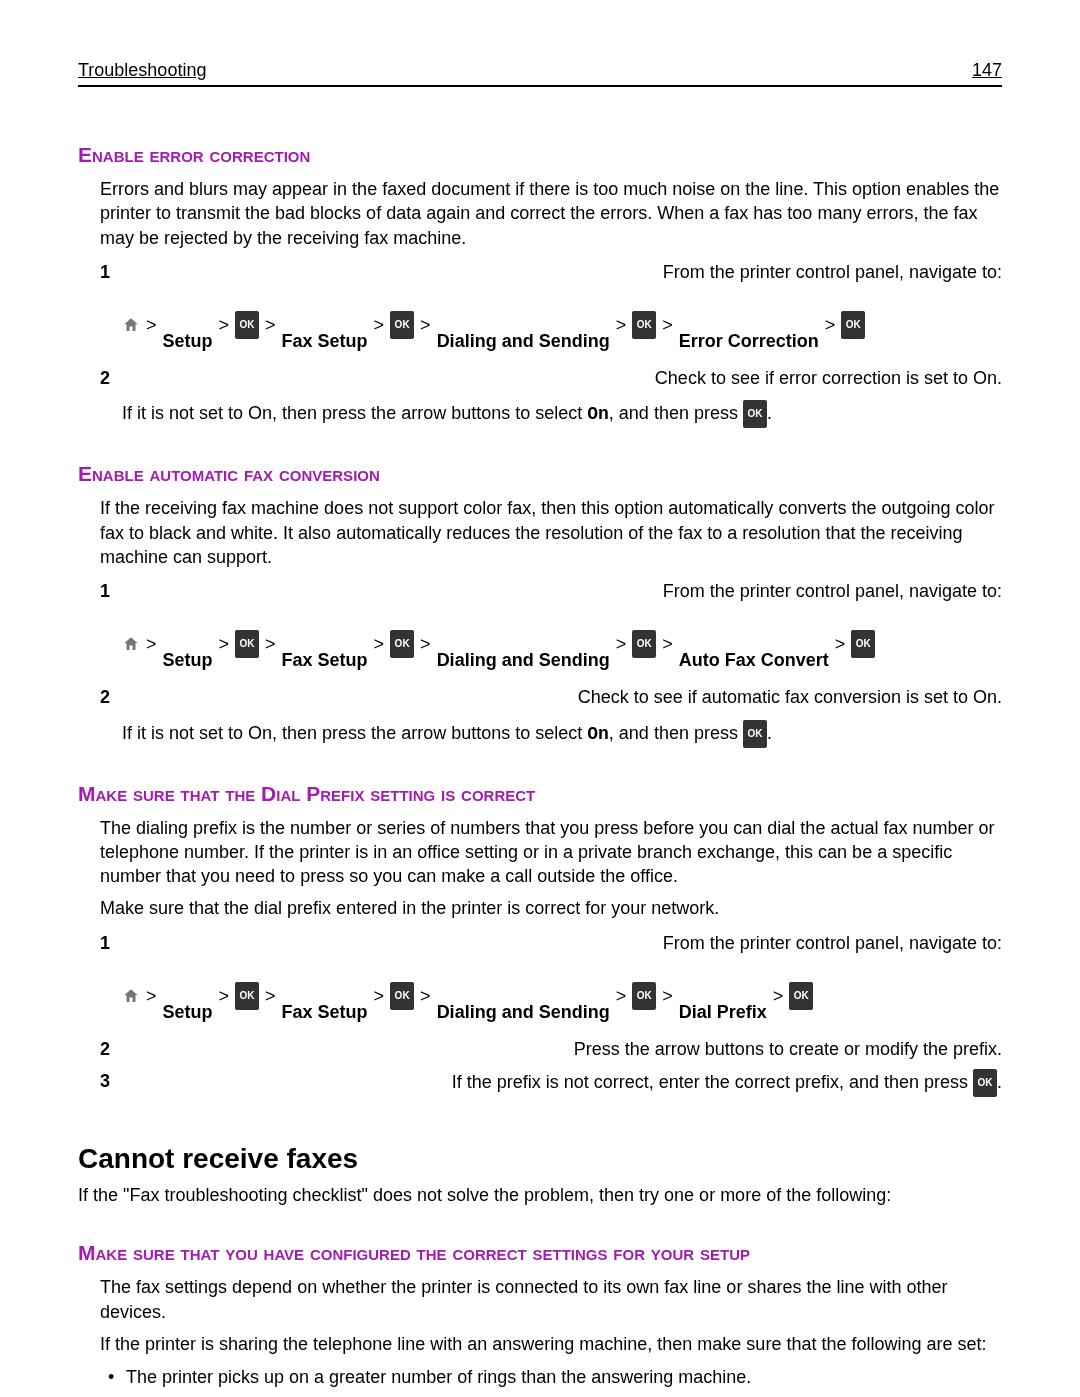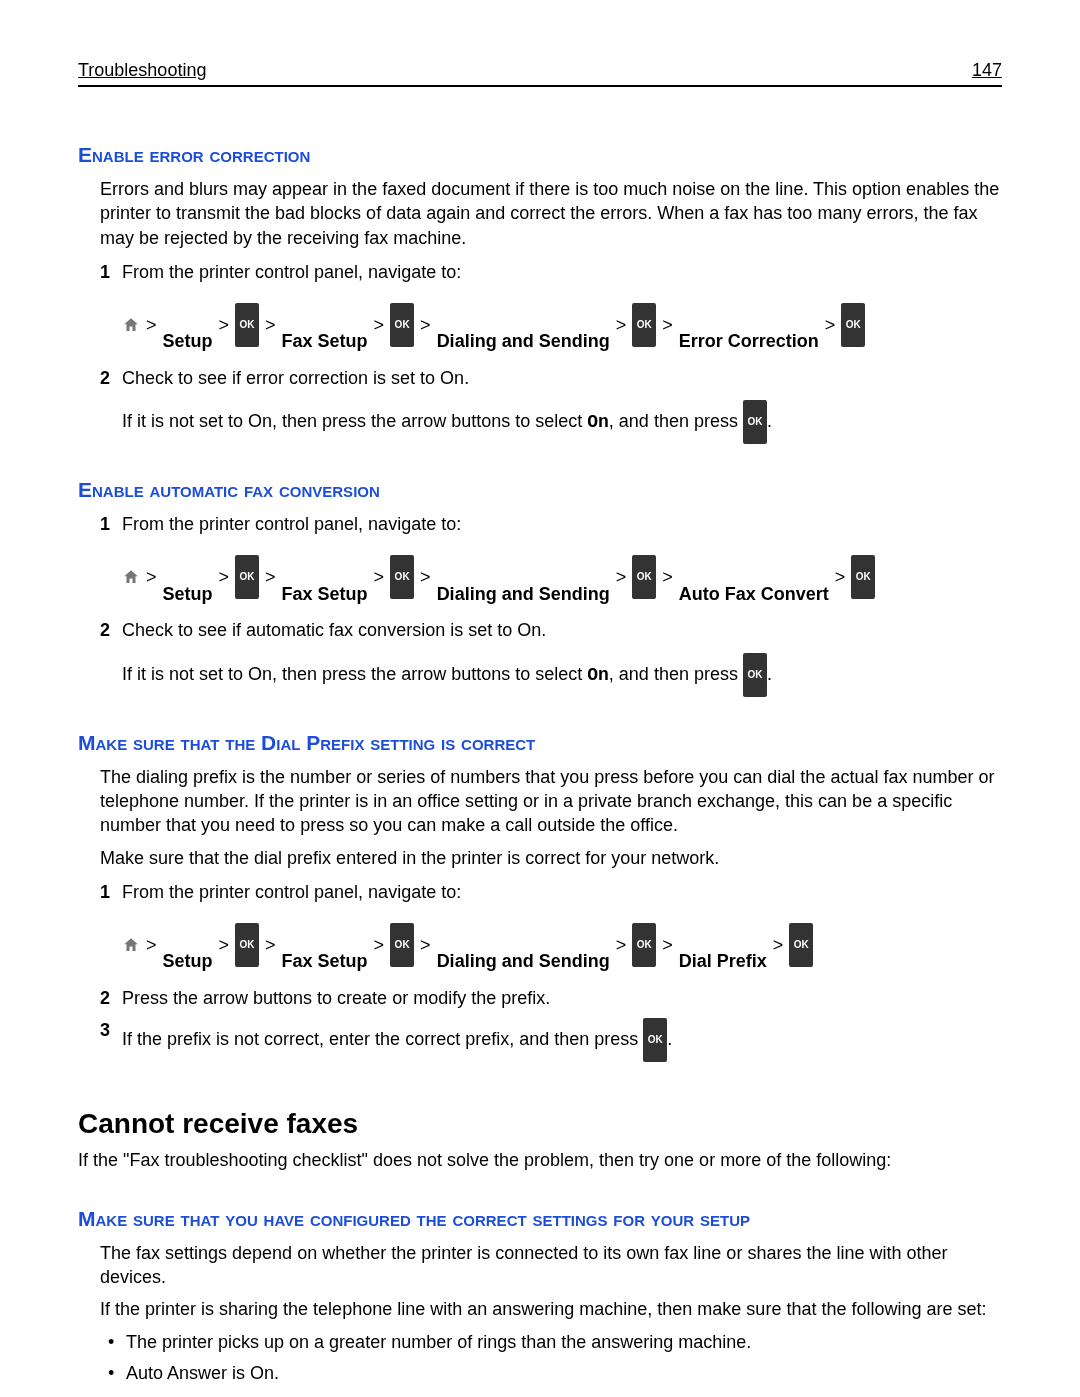--- a/index.html
+++ b/index.html
@@ -18,21 +18,21 @@
     justify-content: space-between;
     align-items: baseline;
     border-bottom: 2px solid #000;
     padding-bottom: 4px;
     margin-bottom: 56px;
     font-size: 18px;
     text-decoration: underline;
   }
   .section-title {
     font-variant: small-caps;
-    color: #1d4ed8;
+    color: #a21caf;
     font-weight: 600;
     font-size: 21px;
     margin-top: 34px;
     margin-bottom: 10px;
     padding-left: 0px;
   }
   .body-p {
     font-size: 18px;
     line-height: 1.35;
     margin: 8px 0 8px 22px;
@@ -48,20 +48,21 @@
     font-size: 18px;
     line-height: 1.35;
   }
   .ol .num {
     font-weight: 700;
     width: 22px;
     flex-shrink: 0;
   }
   .ol .content {
     flex: 1;
+    text-align: right;
   }
   .path-line {
     font-size: 18px;
     margin: 10px 0 10px 44px;
     line-height: 1.6;
     display:flex;
     flex-wrap:wrap;
     align-items:center;
     gap:4px;
   }
@@ -76,21 +77,21 @@
   .ok-badge {
     display: inline-flex;
     align-items: center;
     justify-content: center;
     background: #333;
     color: #fff;
     font-size: 10px;
     font-weight: 700;
     height: 28px;
     min-width: 20px;
-    padding: 8px 2px;
+    padding: 0 2px;
     border-radius: 2px;
     vertical-align: middle;
     line-height:16px;
   }
   .home-icon {
     display: inline-block;
     vertical-align: middle;
   }
   .home-icon svg { width: 18px; height: 18px; display:block; }
   .h2-title {
@@ -169,20 +170,21 @@
     <li>
       <span class="num">2</span>
       <span class="content">Check to see if error correction is set to On.</span>
     </li>
   </ol>
   <p class="indent-sub">
     <span>If it is not set to On, then press the arrow buttons to select </span><span class="mono-on">On</span><span>, and then press </span><span class="ok-badge">OK</span><span>.</span>
   </p>
 
   <div class="section-title">Enable automatic fax conversion</div>
+  <p class="body-p">If the receiving fax machine does not support color fax, then this option automatically converts the outgoing color fax to black and white. It also automatically reduces the resolution of the fax to a resolution that the receiving machine can support.</p>
 
   <ol class="ol">
     <li>
       <span class="num">1</span>
       <span class="content">From the printer control panel, navigate to:</span>
     </li>
   </ol>
   <div class="path-line">
     <span class="home-icon">
       <svg viewBox="0 0 24 24">

